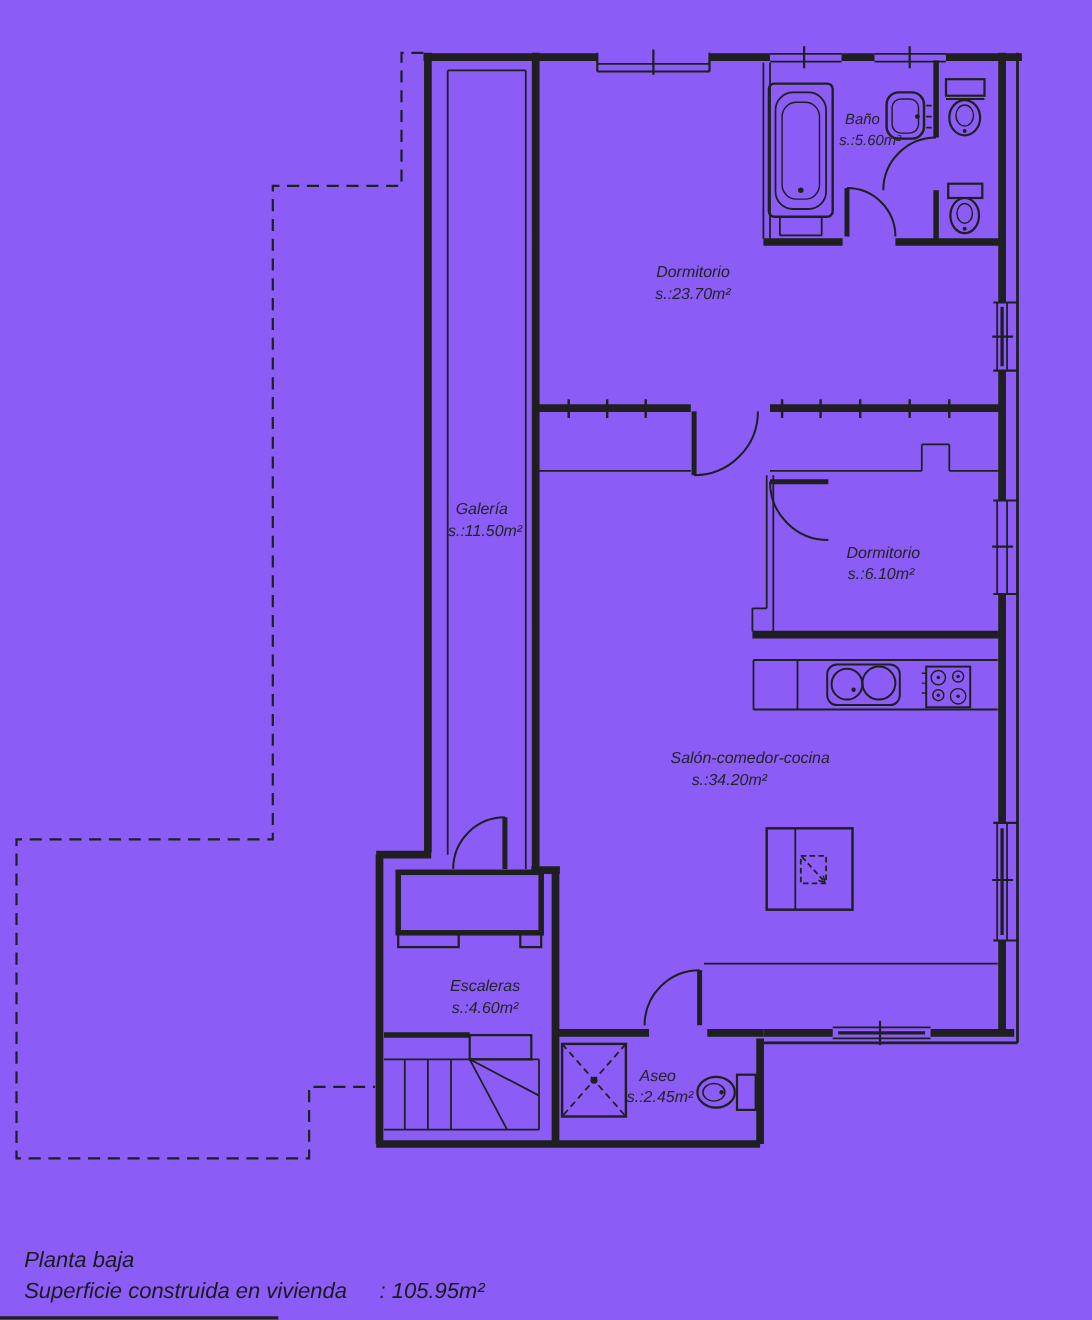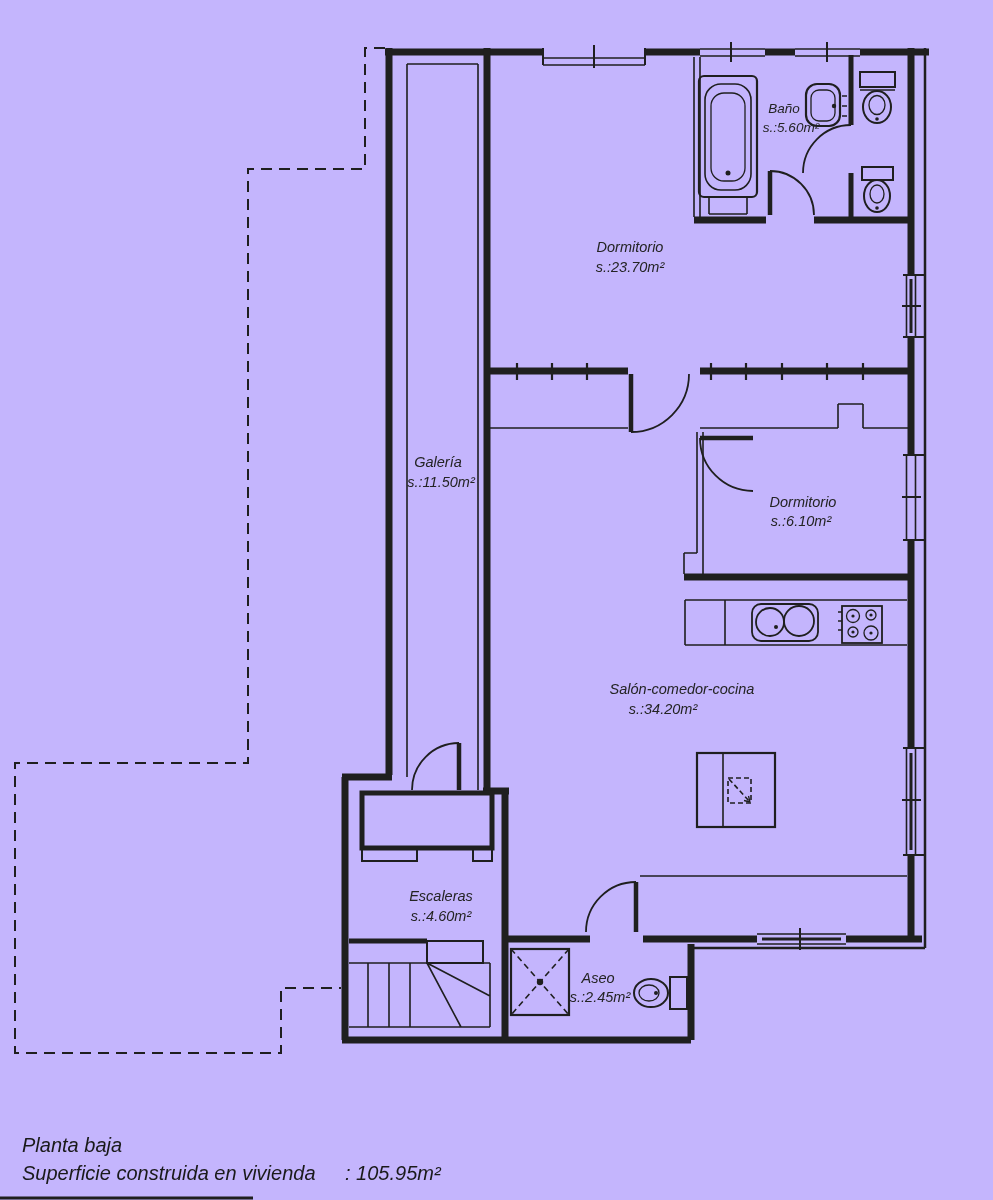--- a/index.html
+++ b/index.html
@@ -1,16 +1,16 @@
 <!DOCTYPE html>
 <html><head>
 <meta charset="utf-8">
 <style>
   html,body{margin:0;padding:0;background:#ffffff;}
-  .page{position:relative;width:993px;height:1200px;background:#c4b5fd;overflow:hidden;}
+  .page{position:relative;width:993px;height:1200px;background:#8b5cf6;overflow:hidden;}
   svg{display:block;}
   svg path, svg line, svg rect, svg circle, svg ellipse{stroke:#1f1f1f;fill:none;stroke-linecap:butt;}
   .s7{stroke-width:7}
   .s5{stroke-width:5}
   .s45{stroke-width:4.5}
   .s3{stroke-width:3}
   .s25{stroke-width:2.5}
   .s22{stroke-width:2.2}
   .s2{stroke-width:2}
   .s18{stroke-width:1.8}

